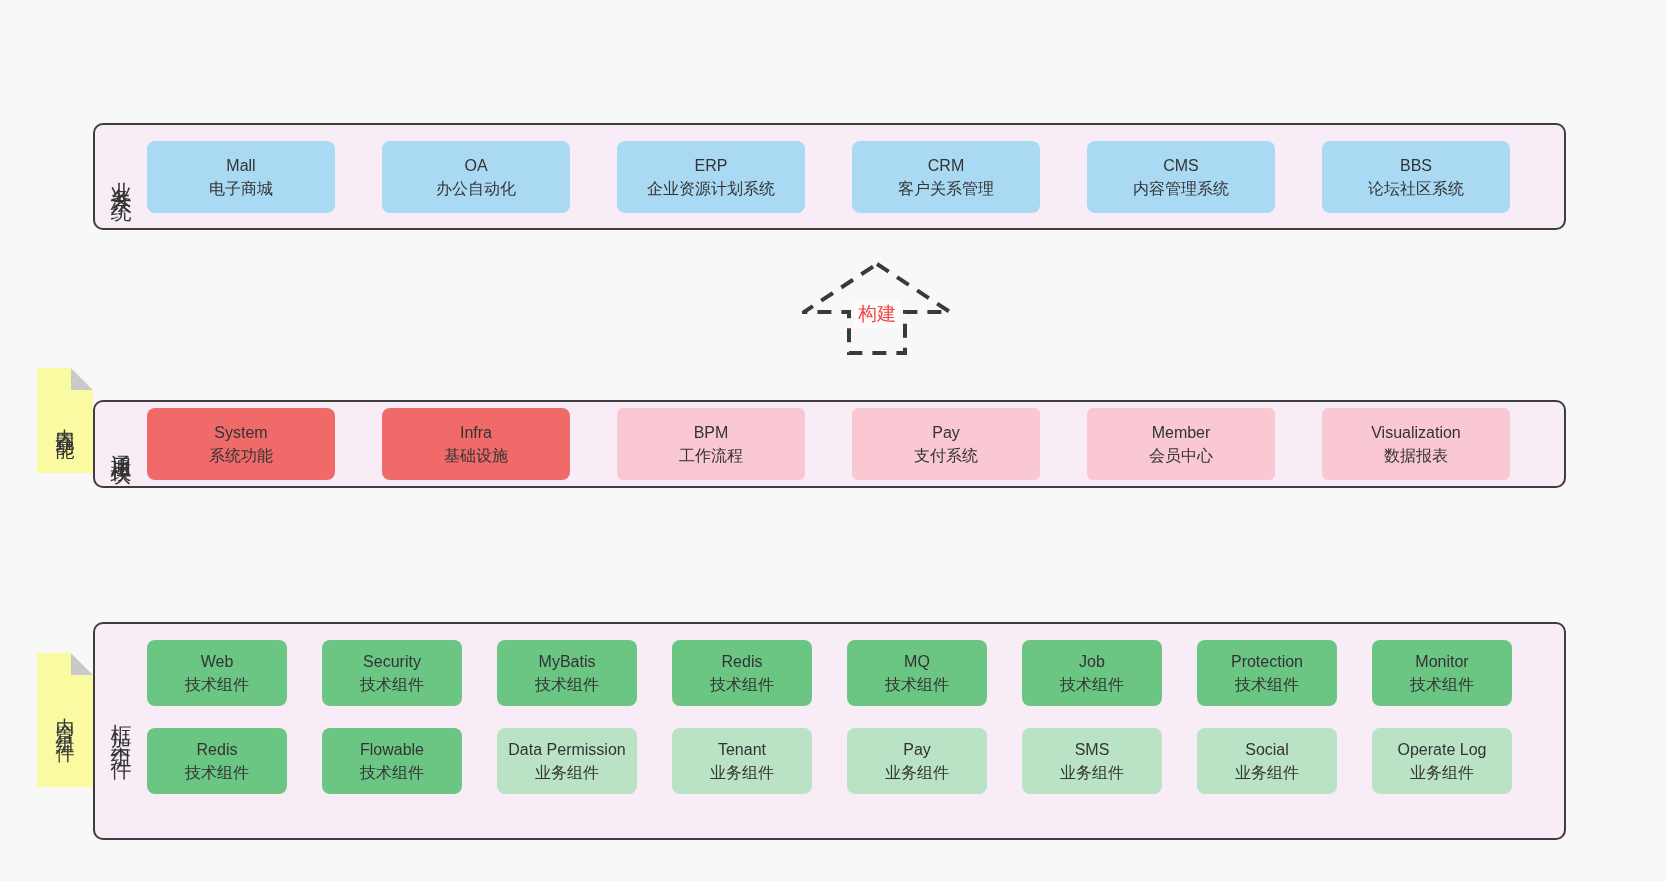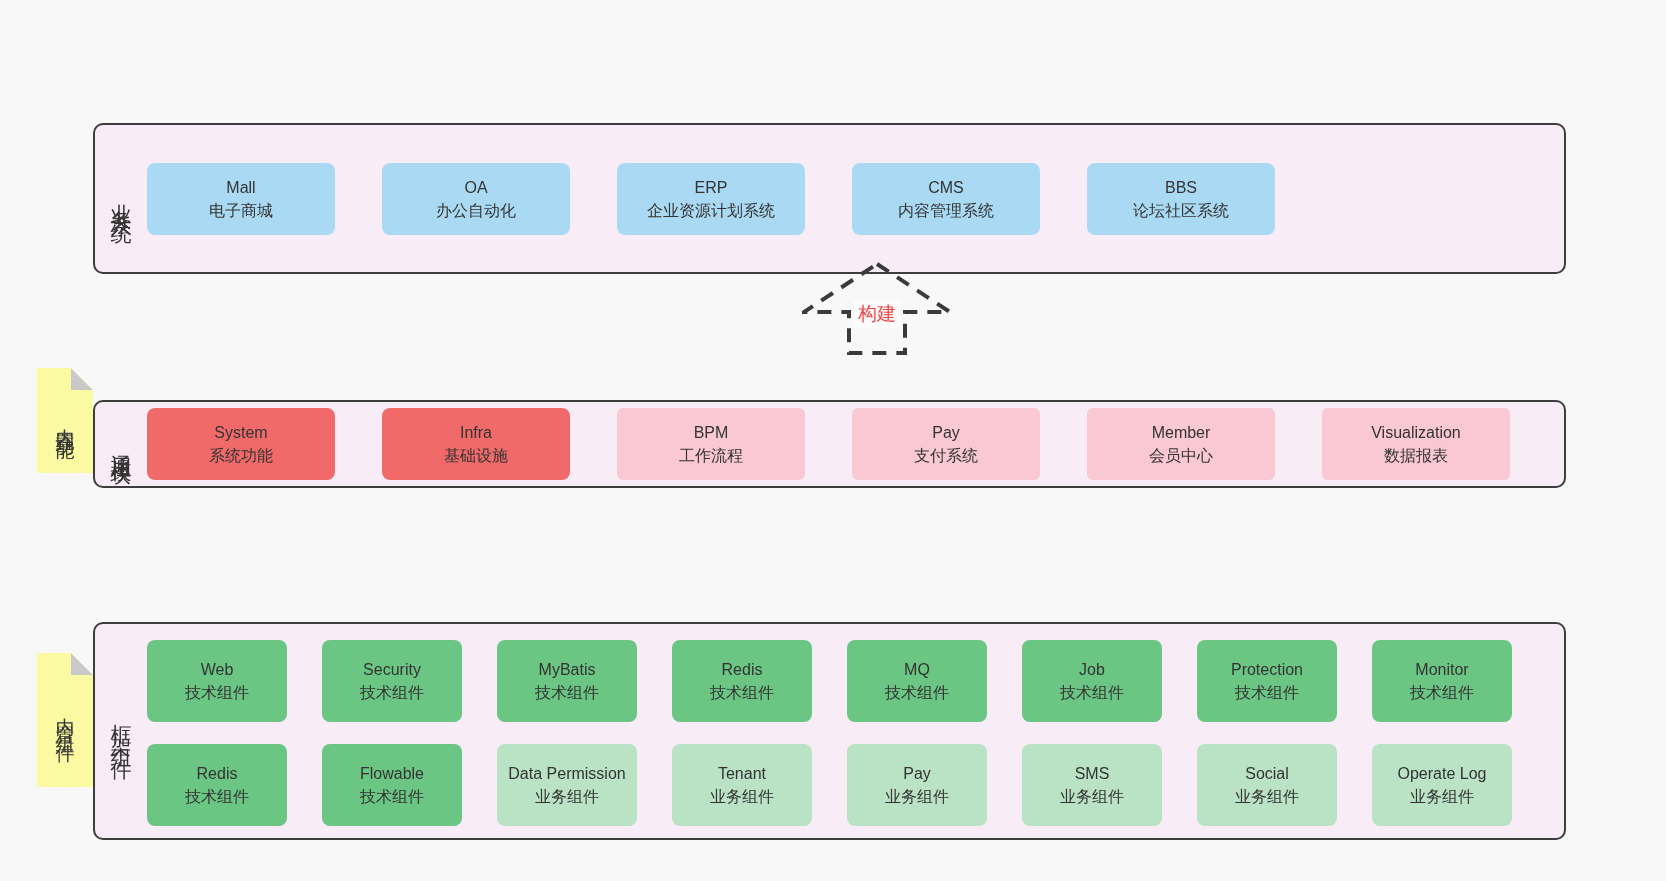--- a/index.html
+++ b/index.html
@@ -10,21 +10,21 @@
     color:#363636;
   }
   .stage{position:relative;width:1666px;height:881px;}
 
   
   .panel{
     position:absolute;left:93px;width:1473px;
     background:#f8edf6;border:2px solid #3d3d3d;border-radius:10px;
     box-sizing:border-box;display:flex;align-items:center;
   }
-  .panel-top{top:123px;height:151px;}
+  .panel-top{top:123px;height:107px;}
   .panel-mid{top:372px;height:88px;margin-top:28px;}
   .panel-bot{top:622px;height:218px;align-items:flex-start;}
 
   .vlabel{
     flex:0 0 52px;display:flex;align-items:center;justify-content:center;
     writing-mode:vertical-rl;text-orientation:upright;
     font-size:21px;color:#333;align-self:stretch;
   }
   .panel-top .vlabel{letter-spacing:6px;}
   .panel-mid .vlabel{letter-spacing:3px;}
@@ -44,21 +44,21 @@
   .red{background:#f16a6a;}
   .pink{background:#fac8d2;border-radius:6px;}
   .green{background:#6bc583;}
   .lightgreen{background:#b9e3c4;}
 
   
   .grid{
     display:grid;grid-template-columns:repeat(8,140px);
     column-gap:35px;row-gap:22px;margin-top:16px;
   }
-  .grid .box{width:140px;height:82px;}
+  .grid .box{width:140px;height:66px;}
 
   
   .sticky{
     position:absolute;left:37px;width:56px;background:#fafaa3;
     display:flex;align-items:center;justify-content:center;
     clip-path:polygon(0 0,calc(100% - 22px) 0,100% 22px,100% 100%,0 100%);
   }
   .sticky .fold{
     position:absolute;top:0;right:0;width:22px;height:22px;
     background:#c9c9c9;
@@ -98,20 +98,24 @@
       </div>
       <div class="box blue">
         <span class="en">OA</span>
         <span class="cn">办公自动化</span>
       </div>
       <div class="box blue">
         <span class="en">ERP</span>
         <span class="cn">企业资源计划系统</span>
       </div>
       <div class="box blue">
+        <span class="en">CRM</span>
+        <span class="cn">客户关系管理</span>
+      </div>
+      <div class="box blue">
         <span class="en">CMS</span>
         <span class="cn">内容管理系统</span>
       </div>
       <div class="box blue">
         <span class="en">BBS</span>
         <span class="cn">论坛社区系统</span>
       </div>
     </div>
   </div>
 

